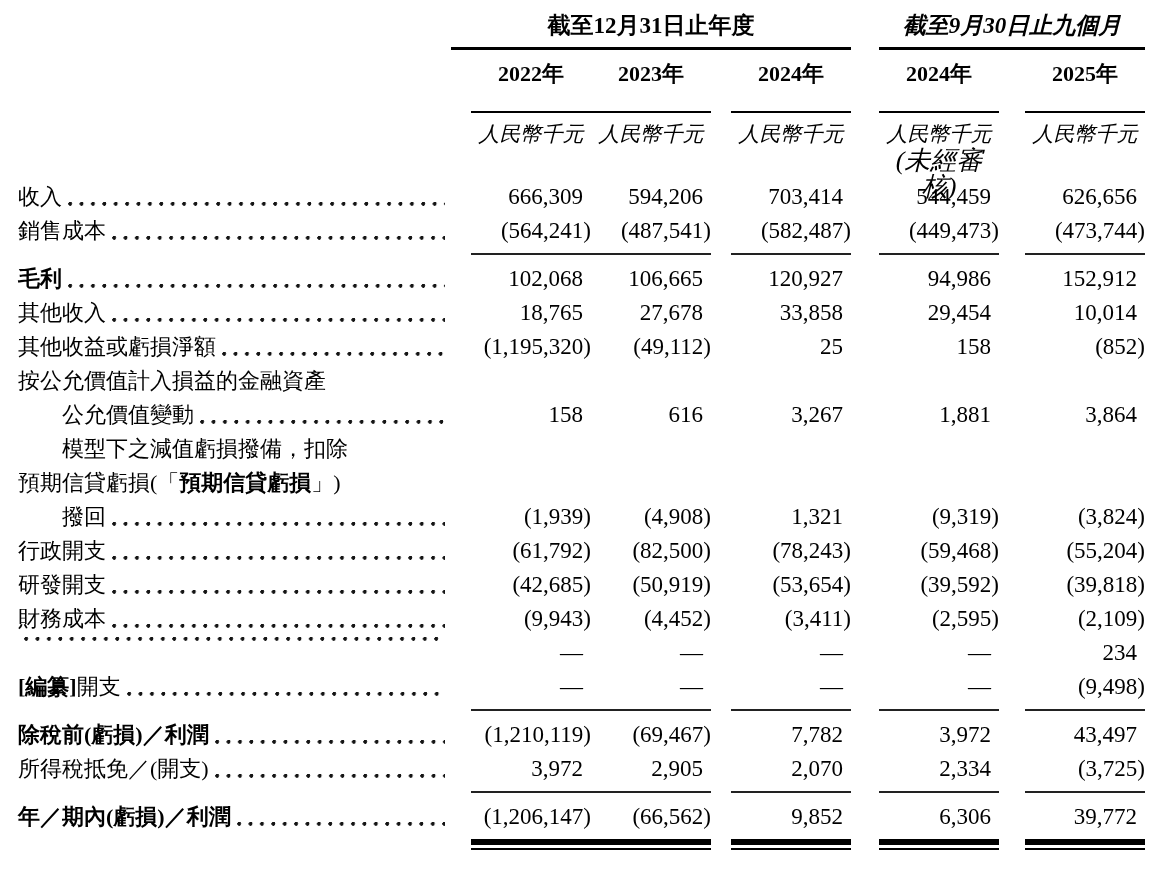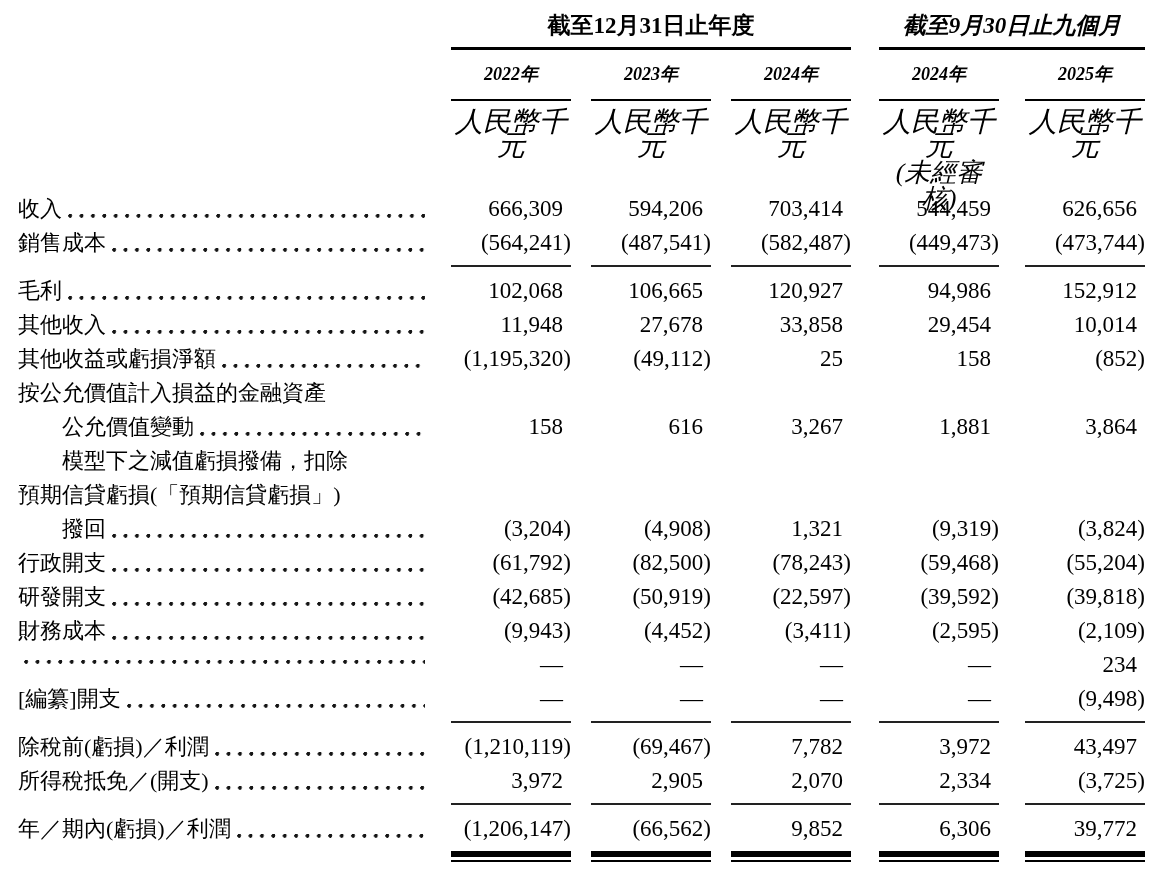--- a/index.html
+++ b/index.html
@@ -17,41 +17,41 @@
   .group {
     font-size: 23px; font-weight: bold; text-align: center;
     line-height: 28px; padding-bottom: 7px; border-bottom: 3px solid #000;
   }
   .g1 { width: 400px; margin-left: 24px; }
   .g2 { width: 266px; margin-left: 28px; font-style: italic; }
 
   .hrow { display: flex; align-items: flex-end; }
   .hcell { width: 120px; text-align: center; }
   .ycell {
-    font-size: 18px; font-weight: bold; line-height: 26px;
-    margin-top: 11px; padding-bottom: 12px; border-bottom: 2.5px solid #000; font-style: italic;
-  }
-  .ucell { font-style: italic; font-size: 28px; line-height: 24px; margin-top: 9px; }
+    font-size: 22px; font-weight: bold; line-height: 26px;
+    margin-top: 11px; padding-bottom: 24px; border-bottom: 2.5px solid #000;
+  }
+  .ucell { font-style: italic; font-size: 21px; line-height: 24px; margin-top: 9px; }
   .ncell { font-style: italic; font-size: 26px; line-height: 26px; height: 26px; margin-top: 2px; }
 
   .m0 { margin-left: 24px; }
-  .m1 { margin-left: 20px; }
+  .m1 { }
   .m2 { margin-left: 20px; }
   .m3 { margin-left: 28px; }
   .m4 { margin-left: 26px; }
 
   
   .tbody { margin-top: 6px; }
-  .row { display: flex; align-items: center; }
+  .row { display: flex; align-items: flex-start; }
   .label {
     flex: 1; font-size: 22px; line-height: 34px;
     display: flex; align-items: baseline; white-space: nowrap; min-width: 0;
   }
   .label.ind { padding-left: 44px; }
-  .b { font-weight: normal; }
+  .b { font-weight: bold; }
   .leader {
     flex: 1; align-self: flex-end; height: 6px; min-width: 10px;
     margin: 0 2px 7px 6px;
     background-image: radial-gradient(circle at 2.2px 2.8px, #141414 1.7px, transparent 2.2px);
     background-size: 11.4px 6px; background-repeat: repeat-x;
   }
   .cell {
     width: 120px; font-size: 23px; line-height: 34px;
     text-align: right; white-space: nowrap;
   }
@@ -140,21 +140,21 @@
         <div class="cell m1 np">106,665</div>
         <div class="cell m2 np">120,927</div>
         <div class="cell m3 np">94,986</div>
         <div class="cell m4 np">152,912</div>
       </div>
       <div class="row">
         <div class="label">
           <span class="">其他收入</span>
           <span class="leader"></span>
         </div>
-        <div class="cell m0 np">11,948</div>
+        <div class="cell m0 np">18,765</div>
         <div class="cell m1 np">27,678</div>
         <div class="cell m2 np">33,858</div>
         <div class="cell m3 np">29,454</div>
         <div class="cell m4 np">10,014</div>
       </div>
       <div class="row">
         <div class="label">
           <span class="">其他收益或虧損淨額</span>
           <span class="leader"></span>
         </div>
@@ -190,21 +190,21 @@
           <span class="">預期信貸虧損(「</span>
           <span class="b">預期信貸虧損</span>
           <span class="">」)</span>
         </div>
       </div>
       <div class="row">
         <div class="label ind">
           <span class="">撥回</span>
           <span class="leader"></span>
         </div>
-        <div class="cell m0">(3,204)</div>
+        <div class="cell m0">(1,939)</div>
         <div class="cell m1">(4,908)</div>
         <div class="cell m2 np">1,321</div>
         <div class="cell m3">(9,319)</div>
         <div class="cell m4">(3,824)</div>
       </div>
       <div class="row">
         <div class="label">
           <span class="">行政開支</span>
           <span class="leader"></span>
         </div>
@@ -214,21 +214,21 @@
         <div class="cell m3">(59,468)</div>
         <div class="cell m4">(55,204)</div>
       </div>
       <div class="row">
         <div class="label">
           <span class="">研發開支</span>
           <span class="leader"></span>
         </div>
         <div class="cell m0">(42,685)</div>
         <div class="cell m1">(50,919)</div>
-        <div class="cell m2">(22,597)</div>
+        <div class="cell m2">(53,654)</div>
         <div class="cell m3">(39,592)</div>
         <div class="cell m4">(39,818)</div>
       </div>
       <div class="row">
         <div class="label">
           <span class="">財務成本</span>
           <span class="leader"></span>
         </div>
         <div class="cell m0">(9,943)</div>
         <div class="cell m1">(4,452)</div>

